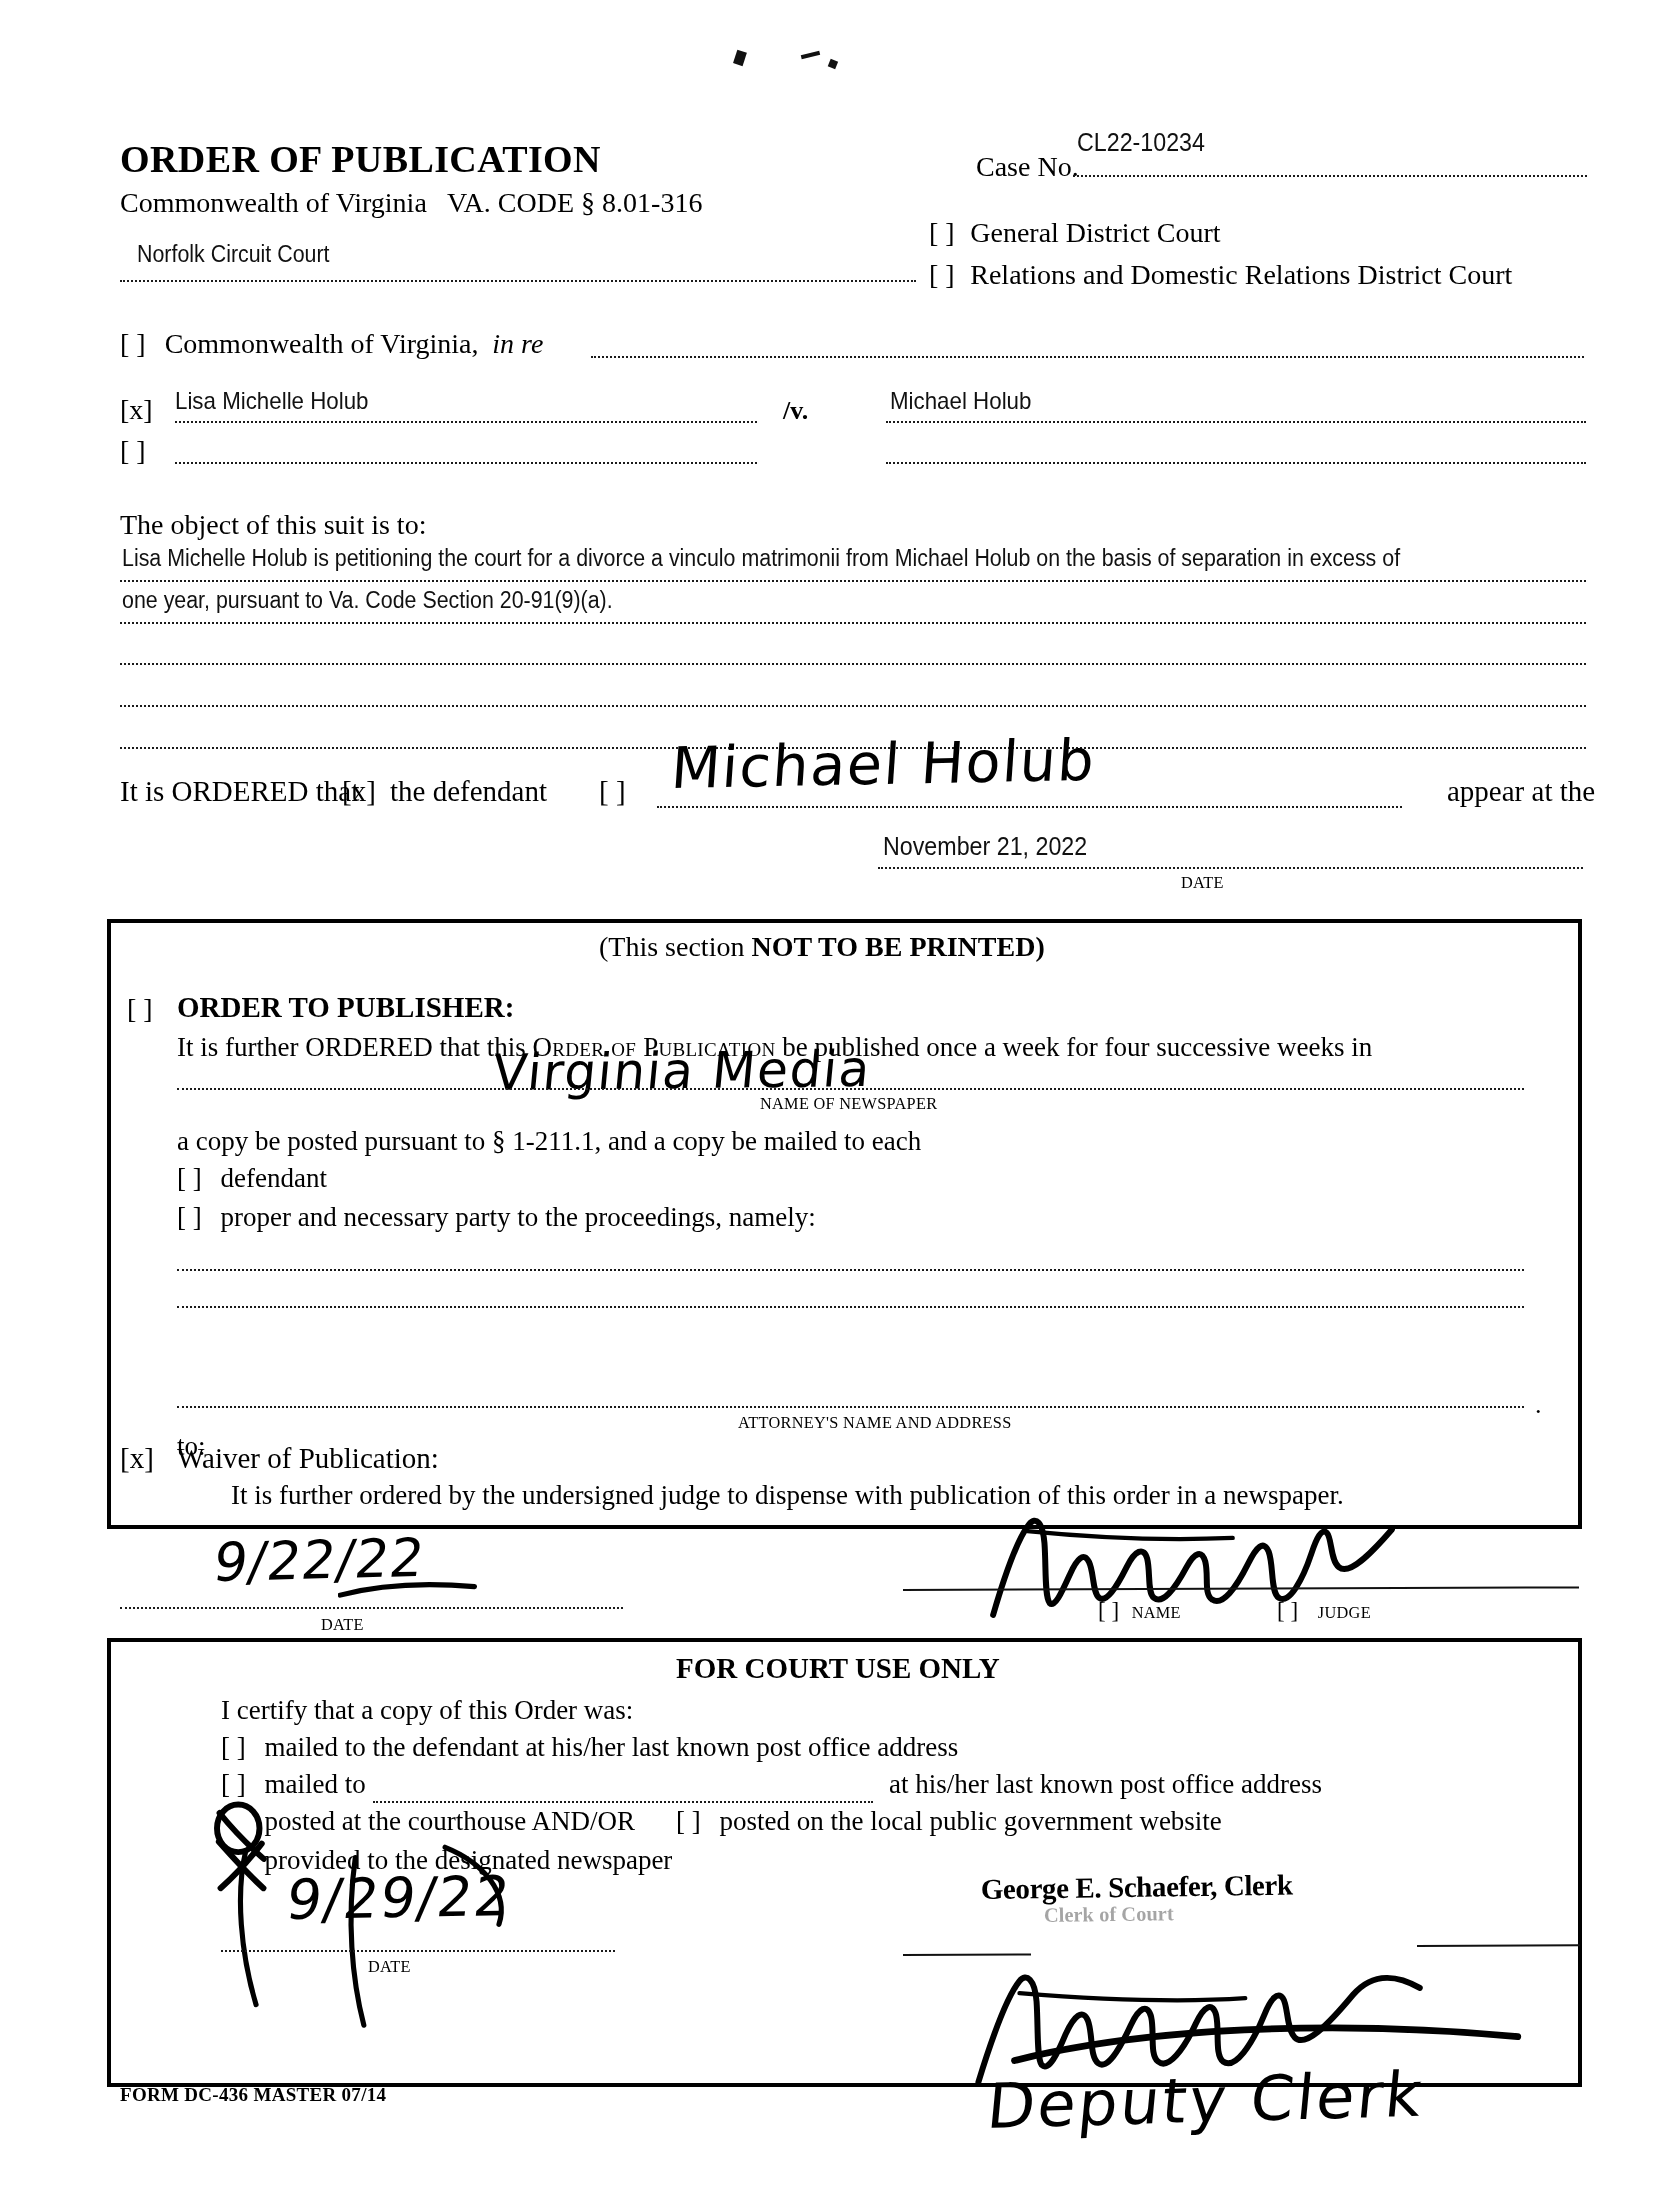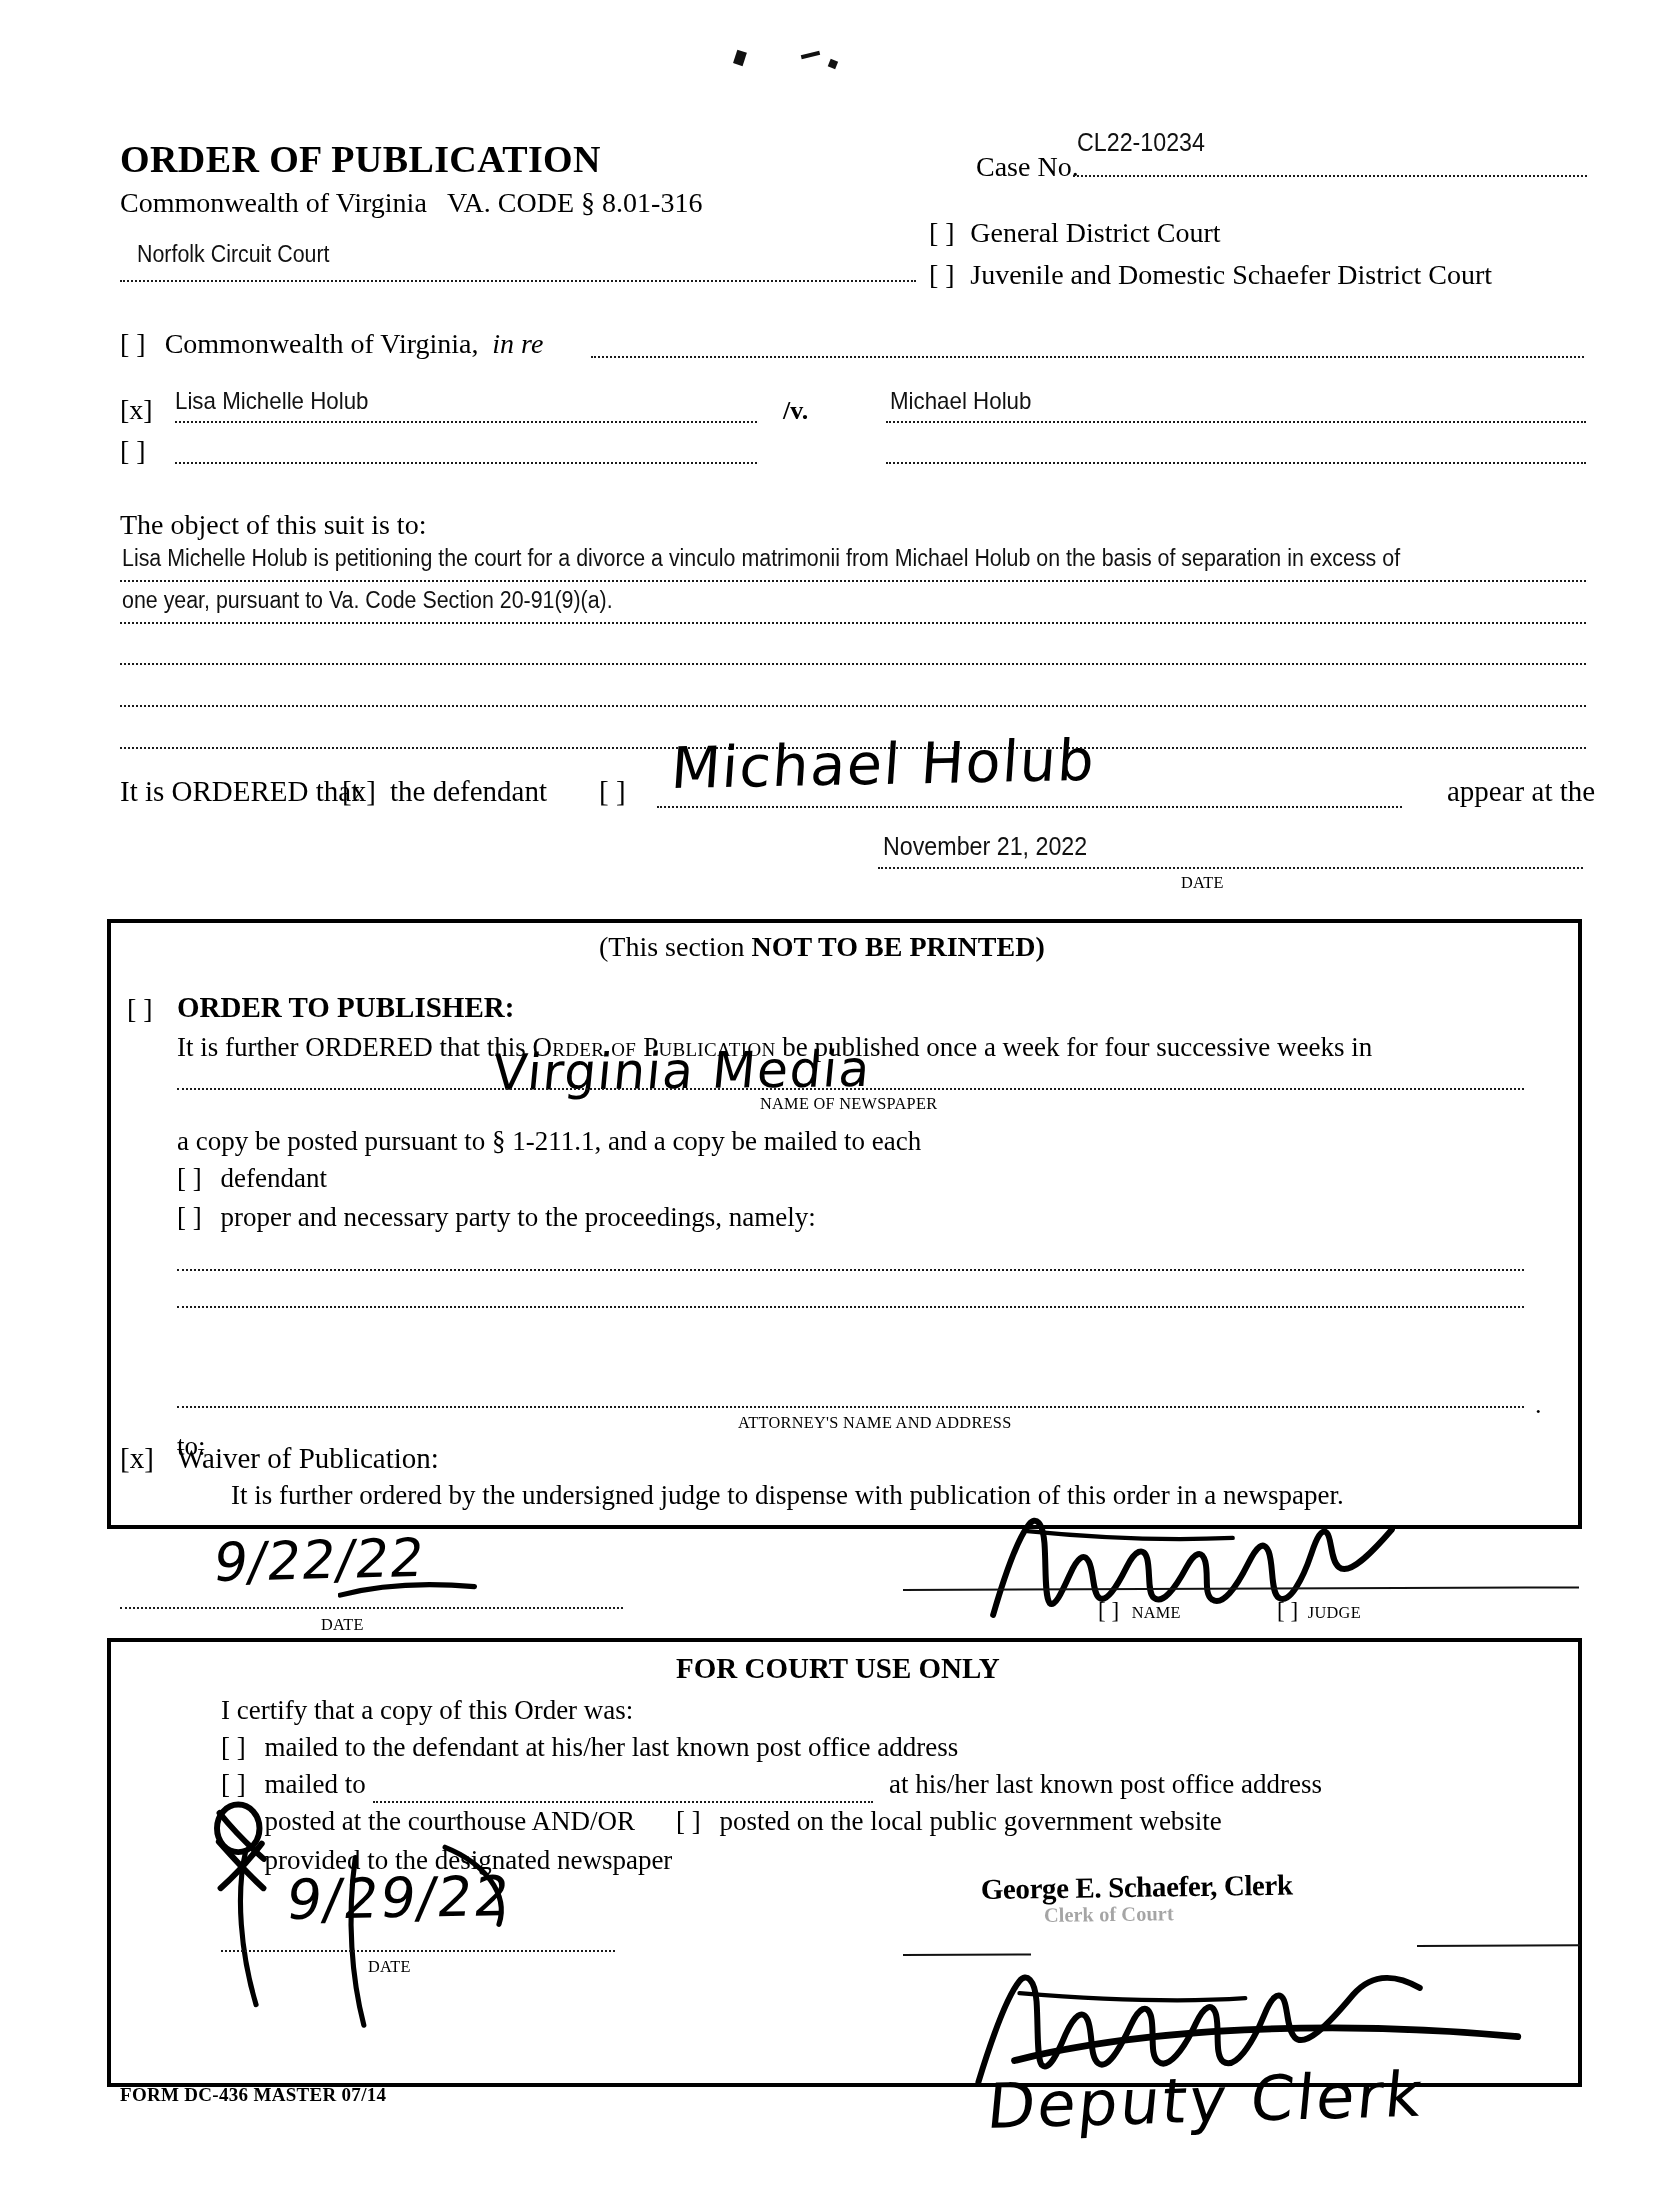--- a/index.html
+++ b/index.html
@@ -91,21 +91,21 @@
   <div class="abs typed" style="left:1077px; top:128px; font-size:25px;">CL22-10234</div>
   <div class="abs dotline" style="left:1073px; top:175px; width:514px;"></div>
 
   <div class="abs serif cb" style="left:929px; top:217px; font-size:28px;">
     <span>[  ]</span>
     <span style="margin-left:8.6px;">General District Court</span>
   </div>
 
   <div class="abs serif cb" style="left:929px; top:259px; font-size:28px;">
     <span>[  ]</span>
-    <span style="margin-left:8.6px;">Juvenile and Domestic Schaefer District Court</span>
+    <span style="margin-left:8.6px;">Relations and Domestic Relations District Court</span>
   </div>
 
   <div class="abs serif cb" style="left:120px; top:328px; font-size:28px;">
     <span>[  ]</span>
     <span style="margin-left:12px;">Commonwealth of Virginia,</span>
     <span style="font-style:italic; margin-left:6.8px;text-align:center;">in re</span>
   </div>
   <div class="abs dotline" style="left:591px; top:356px; width:993px;"></div>
 
   <div class="abs serif cb" style="left:120px; top:394px; font-size:28px;">
@@ -234,21 +234,21 @@
     <path d="M60 20 C120 26, 200 32, 300 28" stroke="#000" stroke-width="5" fill="none" stroke-linecap="round"></path>
   </svg>
   <div class="abs solidline skew" style="left:903px; top:1589px; width:676px;"></div>
 
   <div class="abs serif cb" style="left:1098px; top:1598px; font-size:23px;">
     <span>[  ]</span>
     <span class="caps-small" style="margin-left:6.8px;">NAME</span>
   </div>
   <div class="abs serif cb" style="left:1277px; top:1598px; font-size:23px;">
     <span>[  ]</span>
-    <span class="caps-small" style="margin-left:4px;">JUDGE</span>
+    <span class="caps-small" style="margin-left:14px;">JUDGE</span>
   </div>
 
   <div class="abs hardbox" style="left:107px; top:1638px; width:1475px; height:449px;"></div>
 
   <div class="abs serif" style="left:676px; top:1652px; font-size:29px; font-weight:bold;">FOR COURT USE ONLY</div>
 
   <div class="abs serif" style="left:221px; top:1695px; font-size:27px;">I certify that a copy of this Order was:</div>
 
   <div class="abs serif cb" style="left:221px; top:1732px; font-size:27px;">
     <span>[  ]</span>

